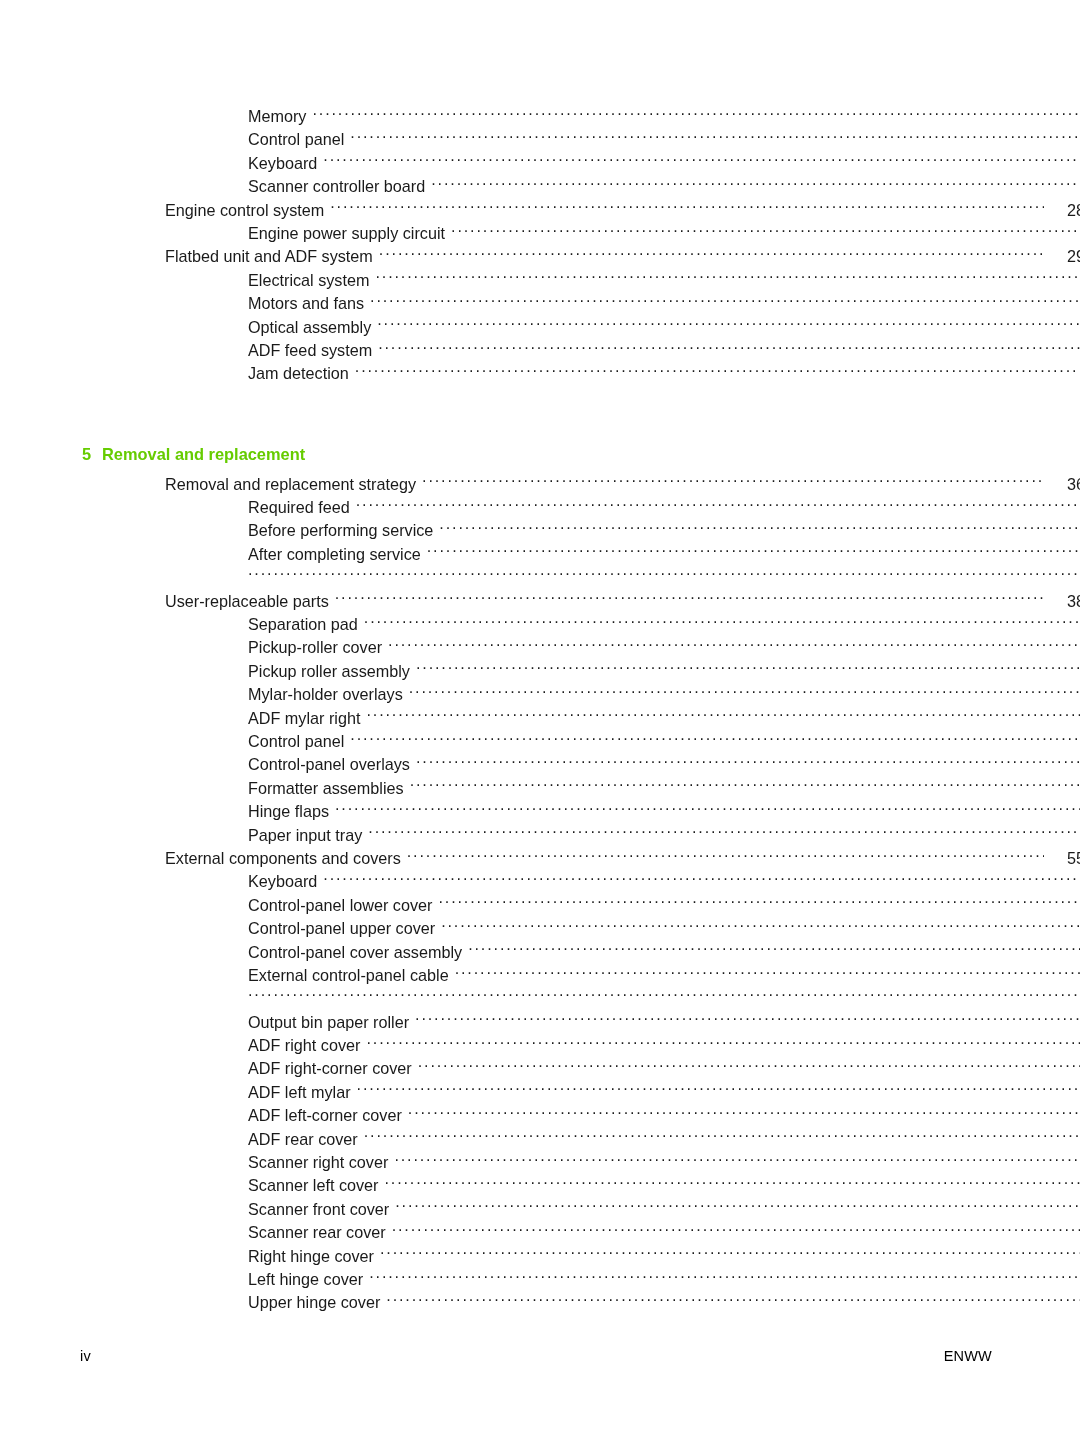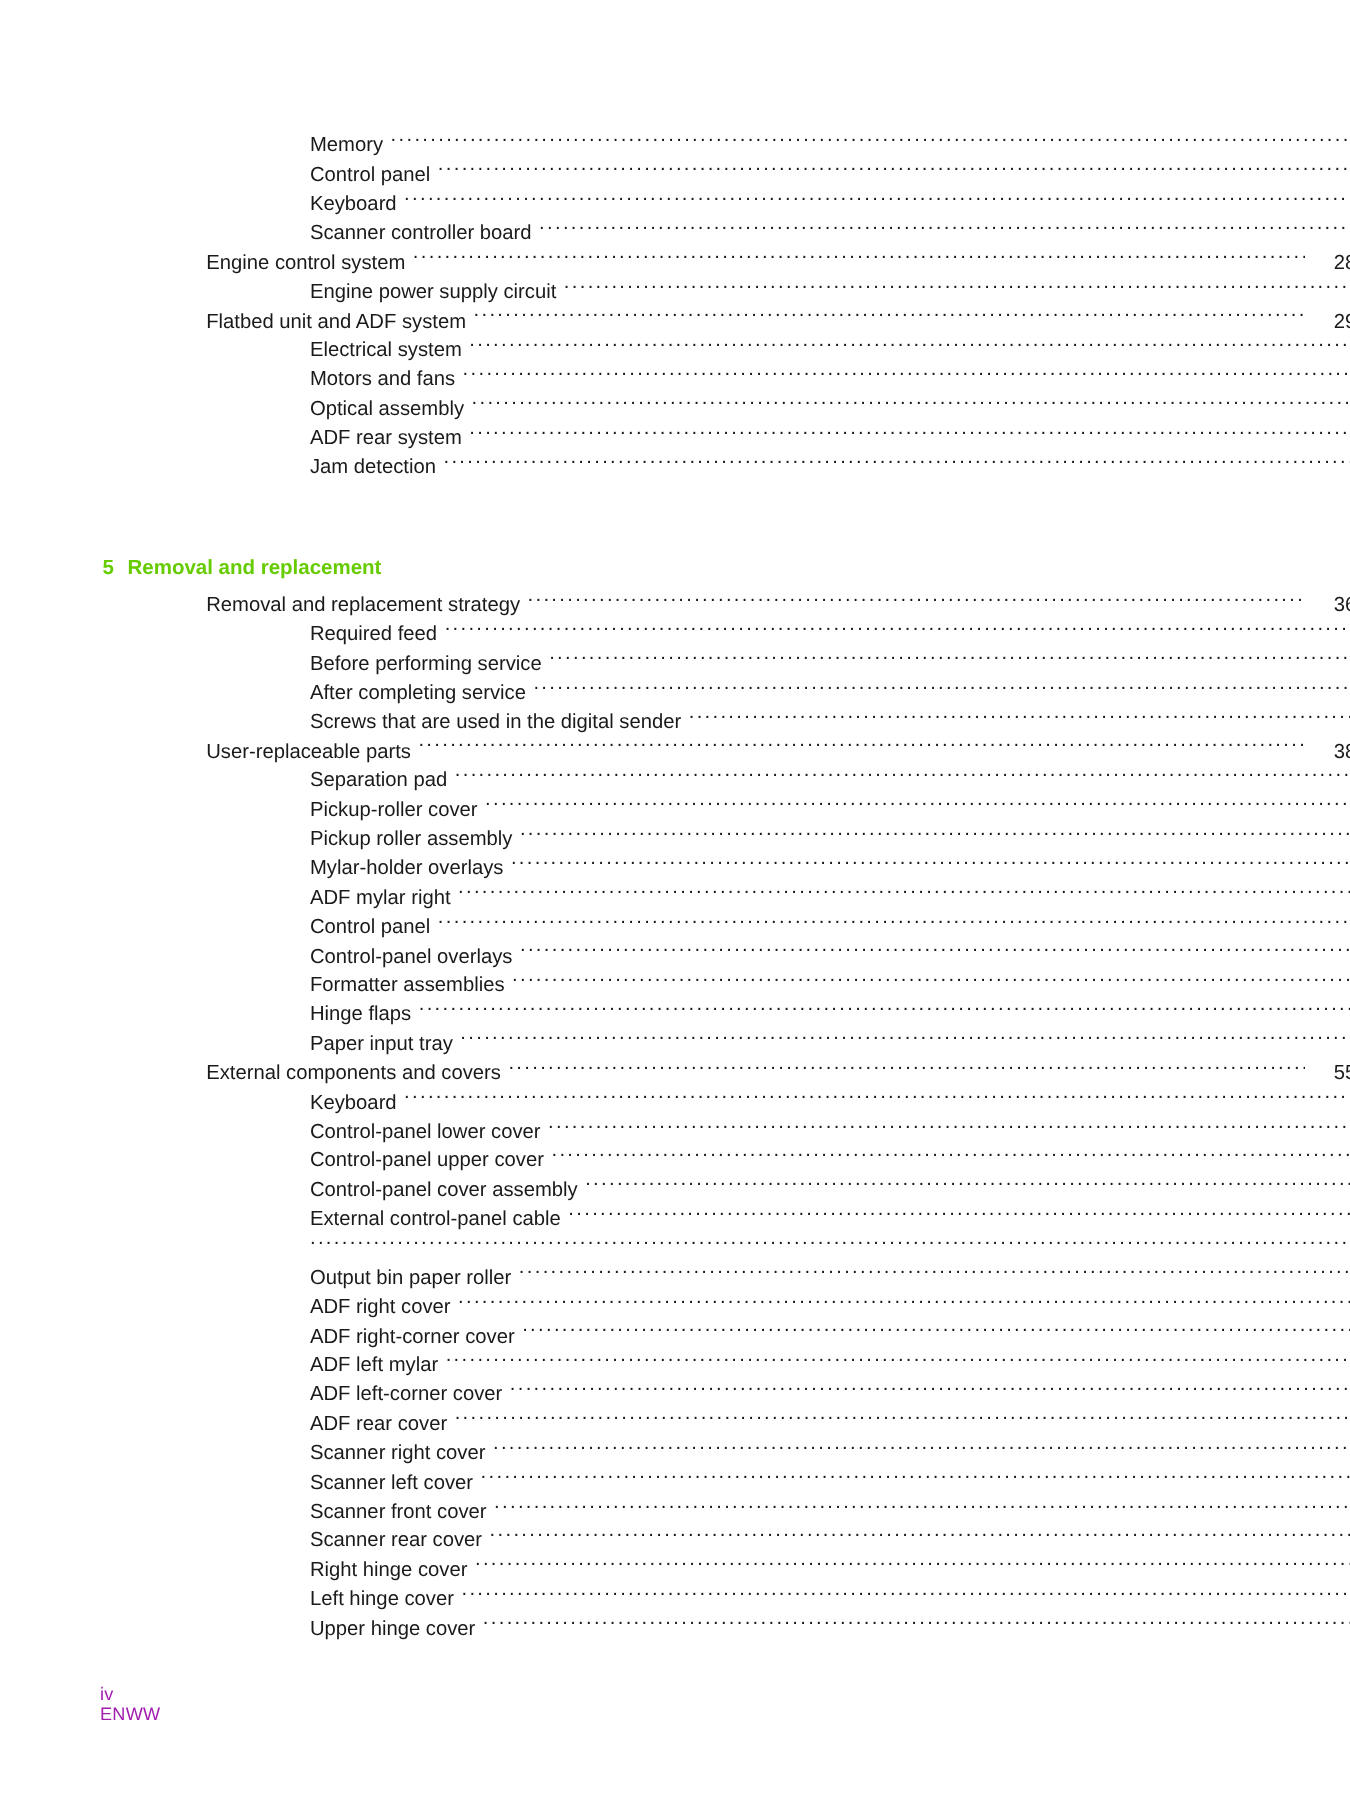--- a/index.html
+++ b/index.html
@@ -101,22 +101,21 @@
   
   .footer {
     position: absolute;
     left: 80px;
     right: 88px;
     top: 1348px;
     display: flex;
     justify-content: space-between;
     align-items: baseline;
     font-size: 14.5px;
-    color: #a21caf;
-    flex-direction: column;
+    color: #000000;
   }
   .footer .folio { letter-spacing: 0.2px; }
   .footer .brand { letter-spacing: 0.2px; }
 </style>
 </head>
 <body>
 
 <div class="page">
 
   <div class="toc-body">
@@ -157,21 +156,21 @@
       </div>
       <div class="toc-entry lvl2">
         <span class="label">Motors and fans</span>
         <span class="leader"></span>
       </div>
       <div class="toc-entry lvl2">
         <span class="label">Optical assembly</span>
         <span class="leader"></span>
       </div>
       <div class="toc-entry lvl2">
-        <span class="label">ADF rear system</span>
+        <span class="label">ADF feed system</span>
         <span class="leader"></span>
       </div>
       <div class="toc-entry lvl2">
         <span class="label">Jam detection</span>
         <span class="leader"></span>
       </div>
       <div class="block-gap"></div>
       <div class="chapter-heading" style="color: rgb(102, 204, 0);">
         <span class="ch-num">5</span>
         <span class="ch-title">Removal and replacement</span>
@@ -187,21 +186,20 @@
       </div>
       <div class="toc-entry lvl2">
         <span class="label">Before performing service</span>
         <span class="leader"></span>
       </div>
       <div class="toc-entry lvl2">
         <span class="label">After completing service</span>
         <span class="leader"></span>
       </div>
       <div class="toc-entry lvl2">
-        <span class="label">Screws that are used in the digital sender</span>
         <span class="leader"></span>
       </div>
       <div class="toc-entry lvl1">
         <span class="label">User-replaceable parts</span>
         <span class="leader"></span>
         <span class="pageno">38</span>
       </div>
       <div class="toc-entry lvl2">
         <span class="label">Separation pad</span>
         <span class="leader"></span>

